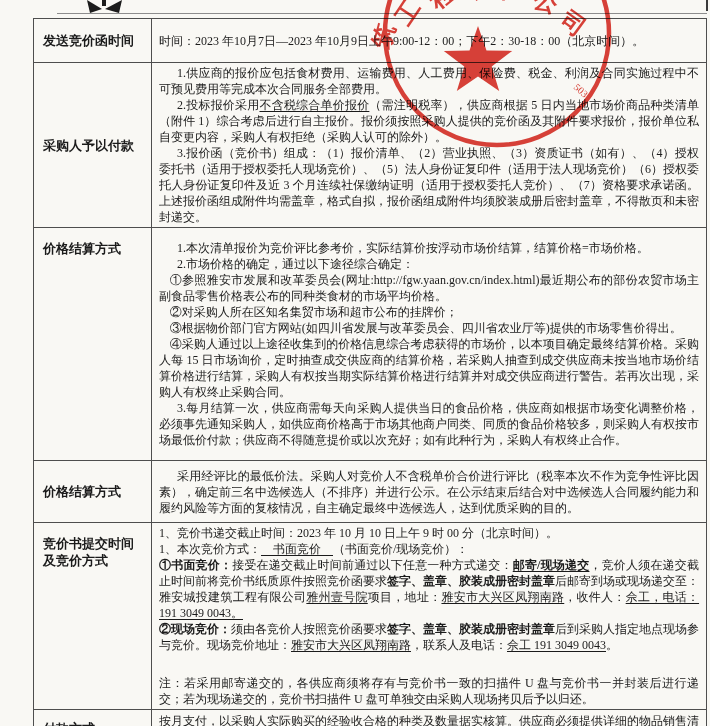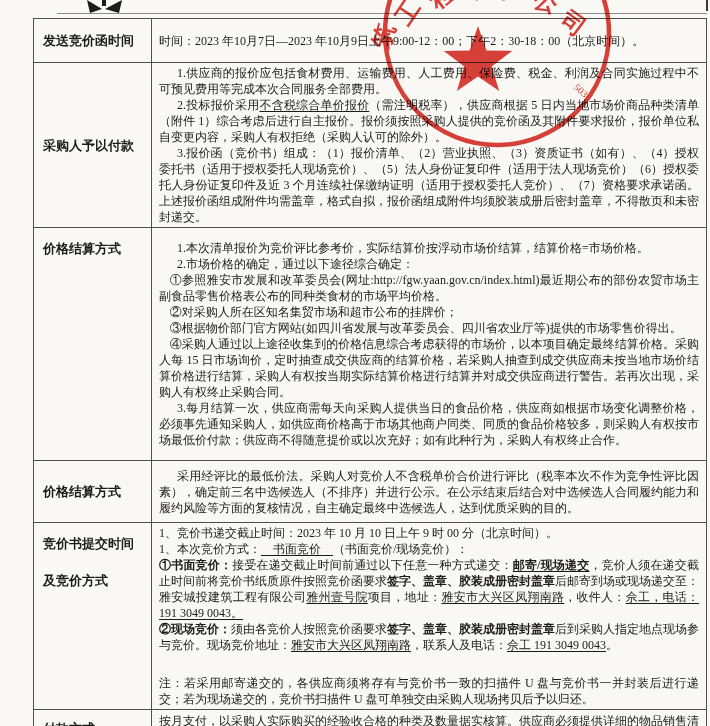--- a/index.html
+++ b/index.html
@@ -19,21 +19,21 @@
   td{border:1px solid #4e4e4e;vertical-align:middle;}
   td.lbl{width:106px;padding:2px 2px 2px 9px;font-size:13px;line-height:17px;font-weight:bold;}
   td.cnt{padding:2px 7px;font-size:12px;line-height:16px;text-align:justify;}
   tr:nth-child(1){height:44px}
   tr:nth-child(2){height:165px}
   tr:nth-child(3){height:233px}
   tr:nth-child(4){height:62px}
   tr:nth-child(5){height:162px}
   tr:nth-child(6){height:38px}
   tr:nth-child(3) td.lbl, tr:nth-child(5) td.lbl{vertical-align:top;padding-top:12px}
-  td.lbl div+div{margin-top:20px}
+  td.lbl div+div{margin-top:0}
   .para{margin:0}
   .i1{text-indent:0.9em}
   .i2{text-indent:1.5em}
   .gap{margin-top:22px}
   .b{font-weight:bold}
   .u{text-decoration:underline;text-underline-offset:2px}
   .seal{
     position:absolute;left:360px;top:0;width:280px;height:160px;
     pointer-events:none;mix-blend-mode:multiply;opacity:.88;
   }

